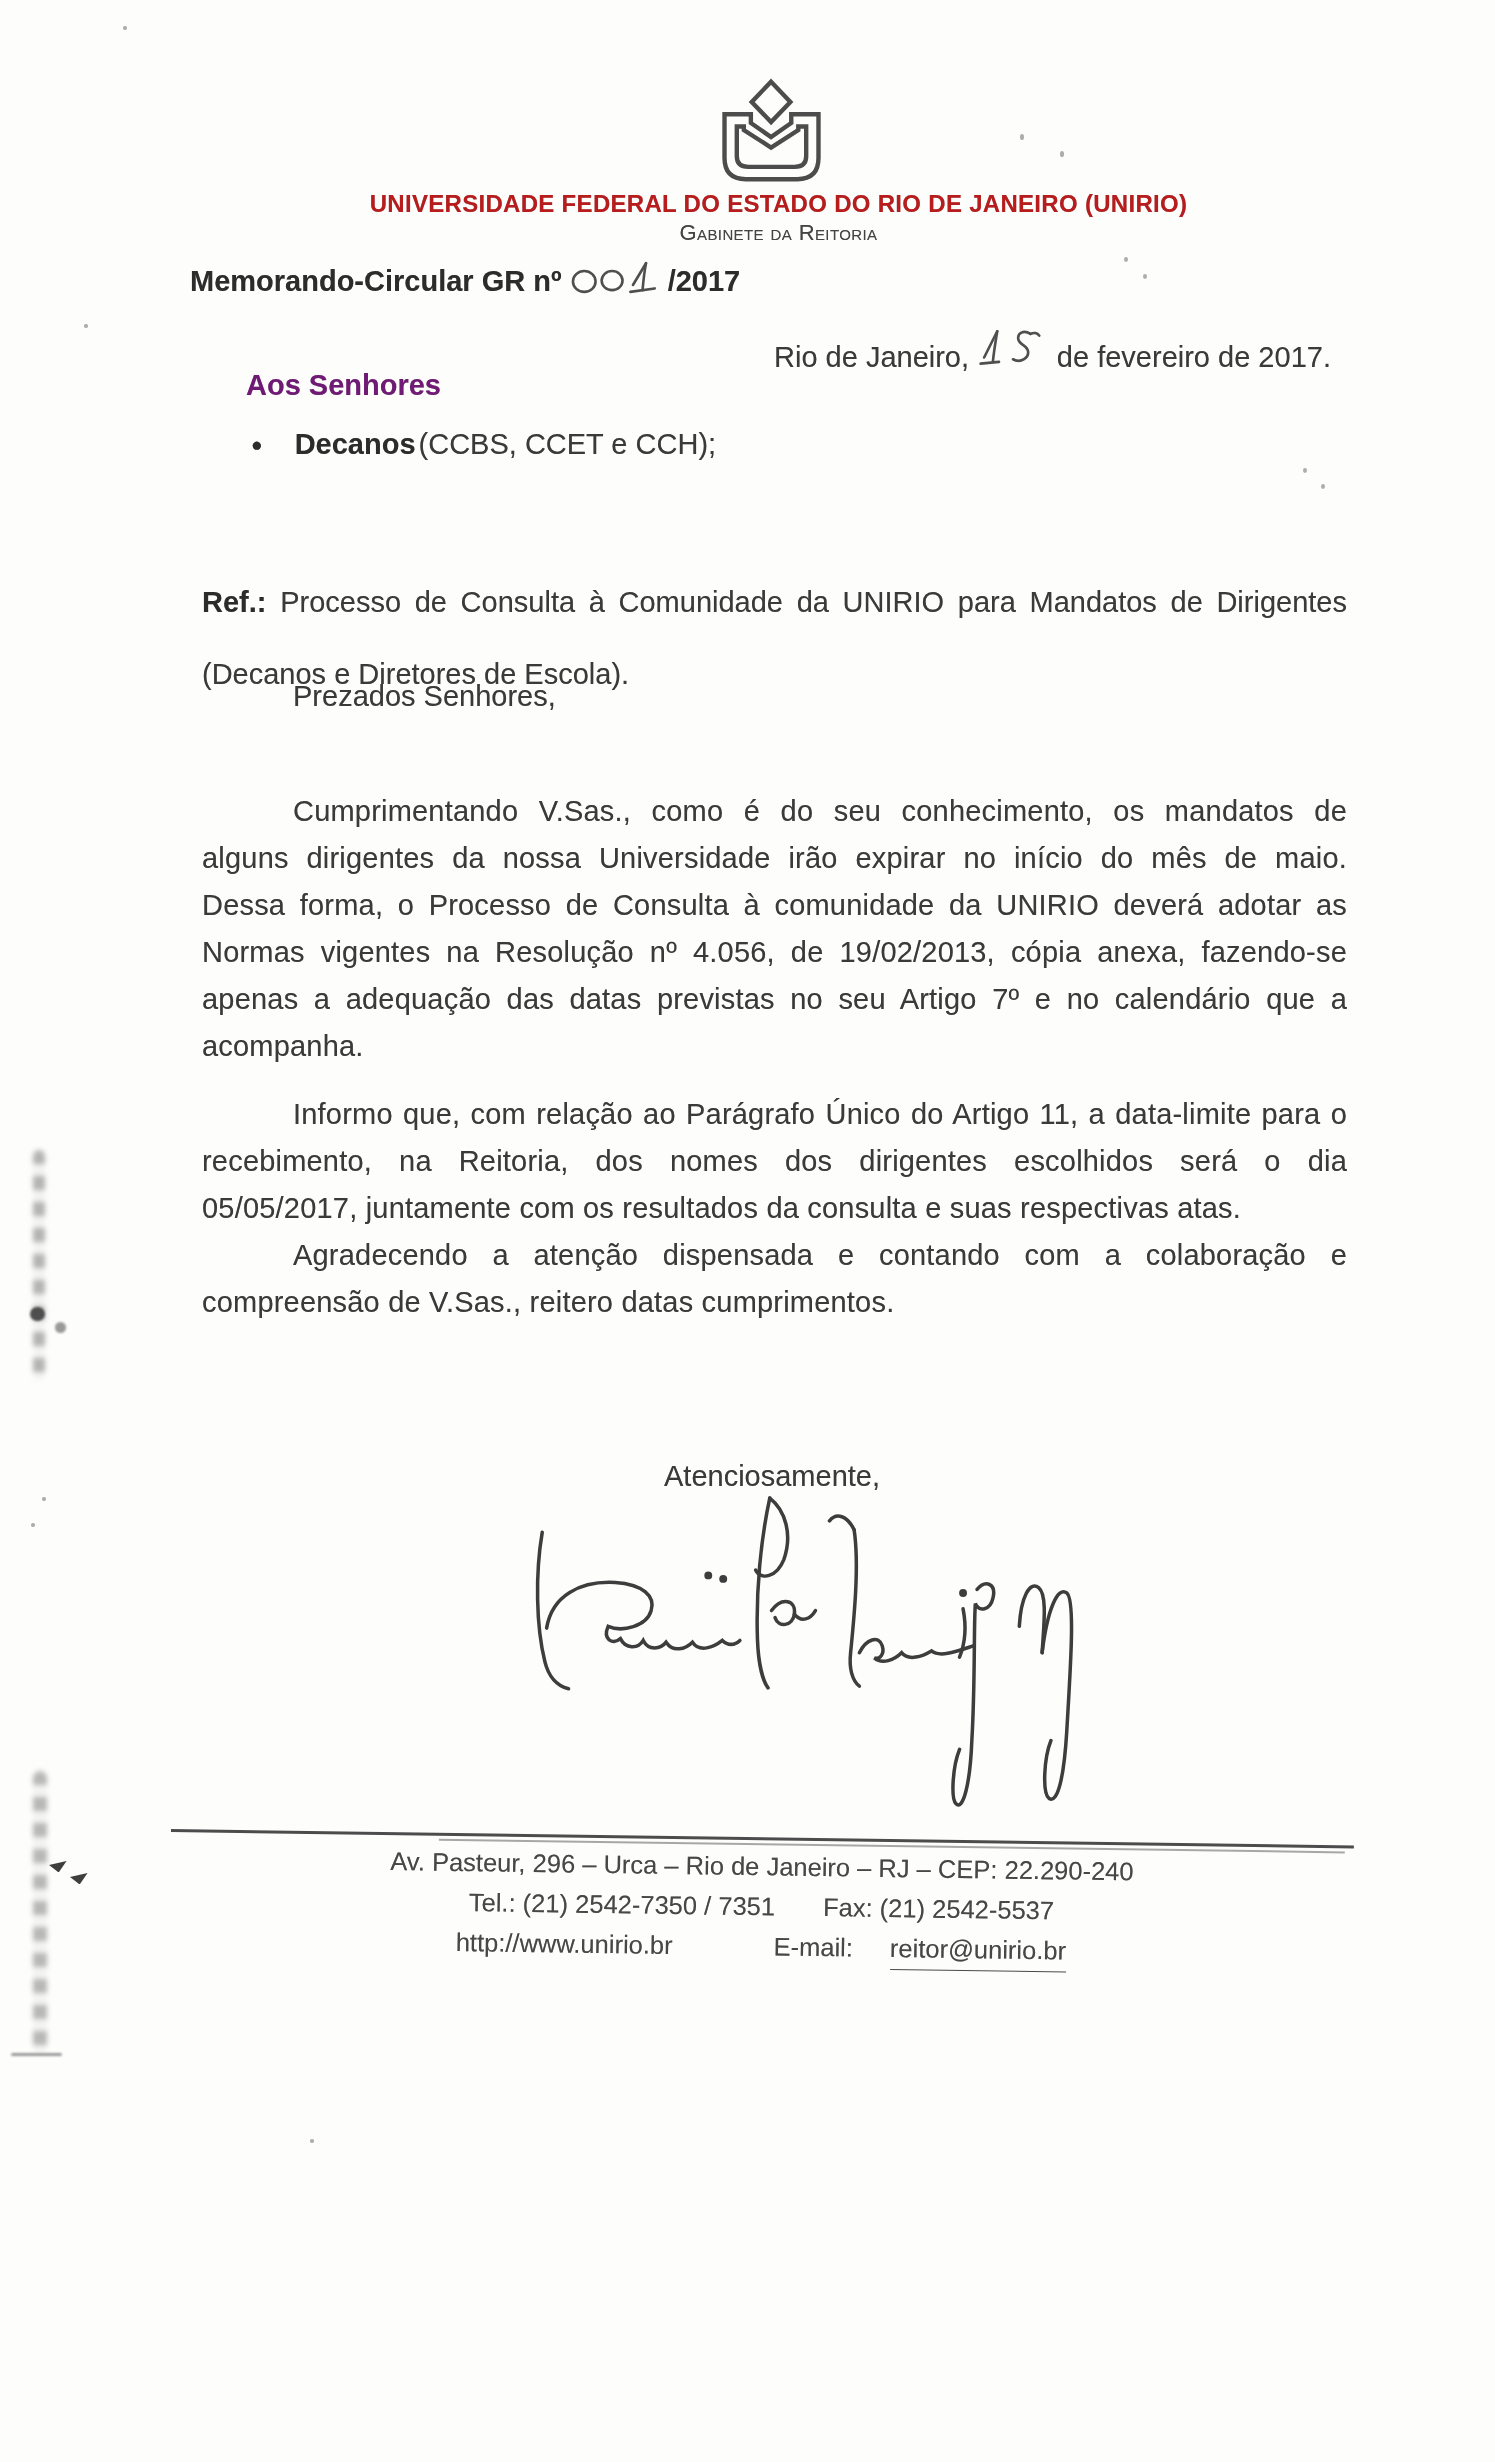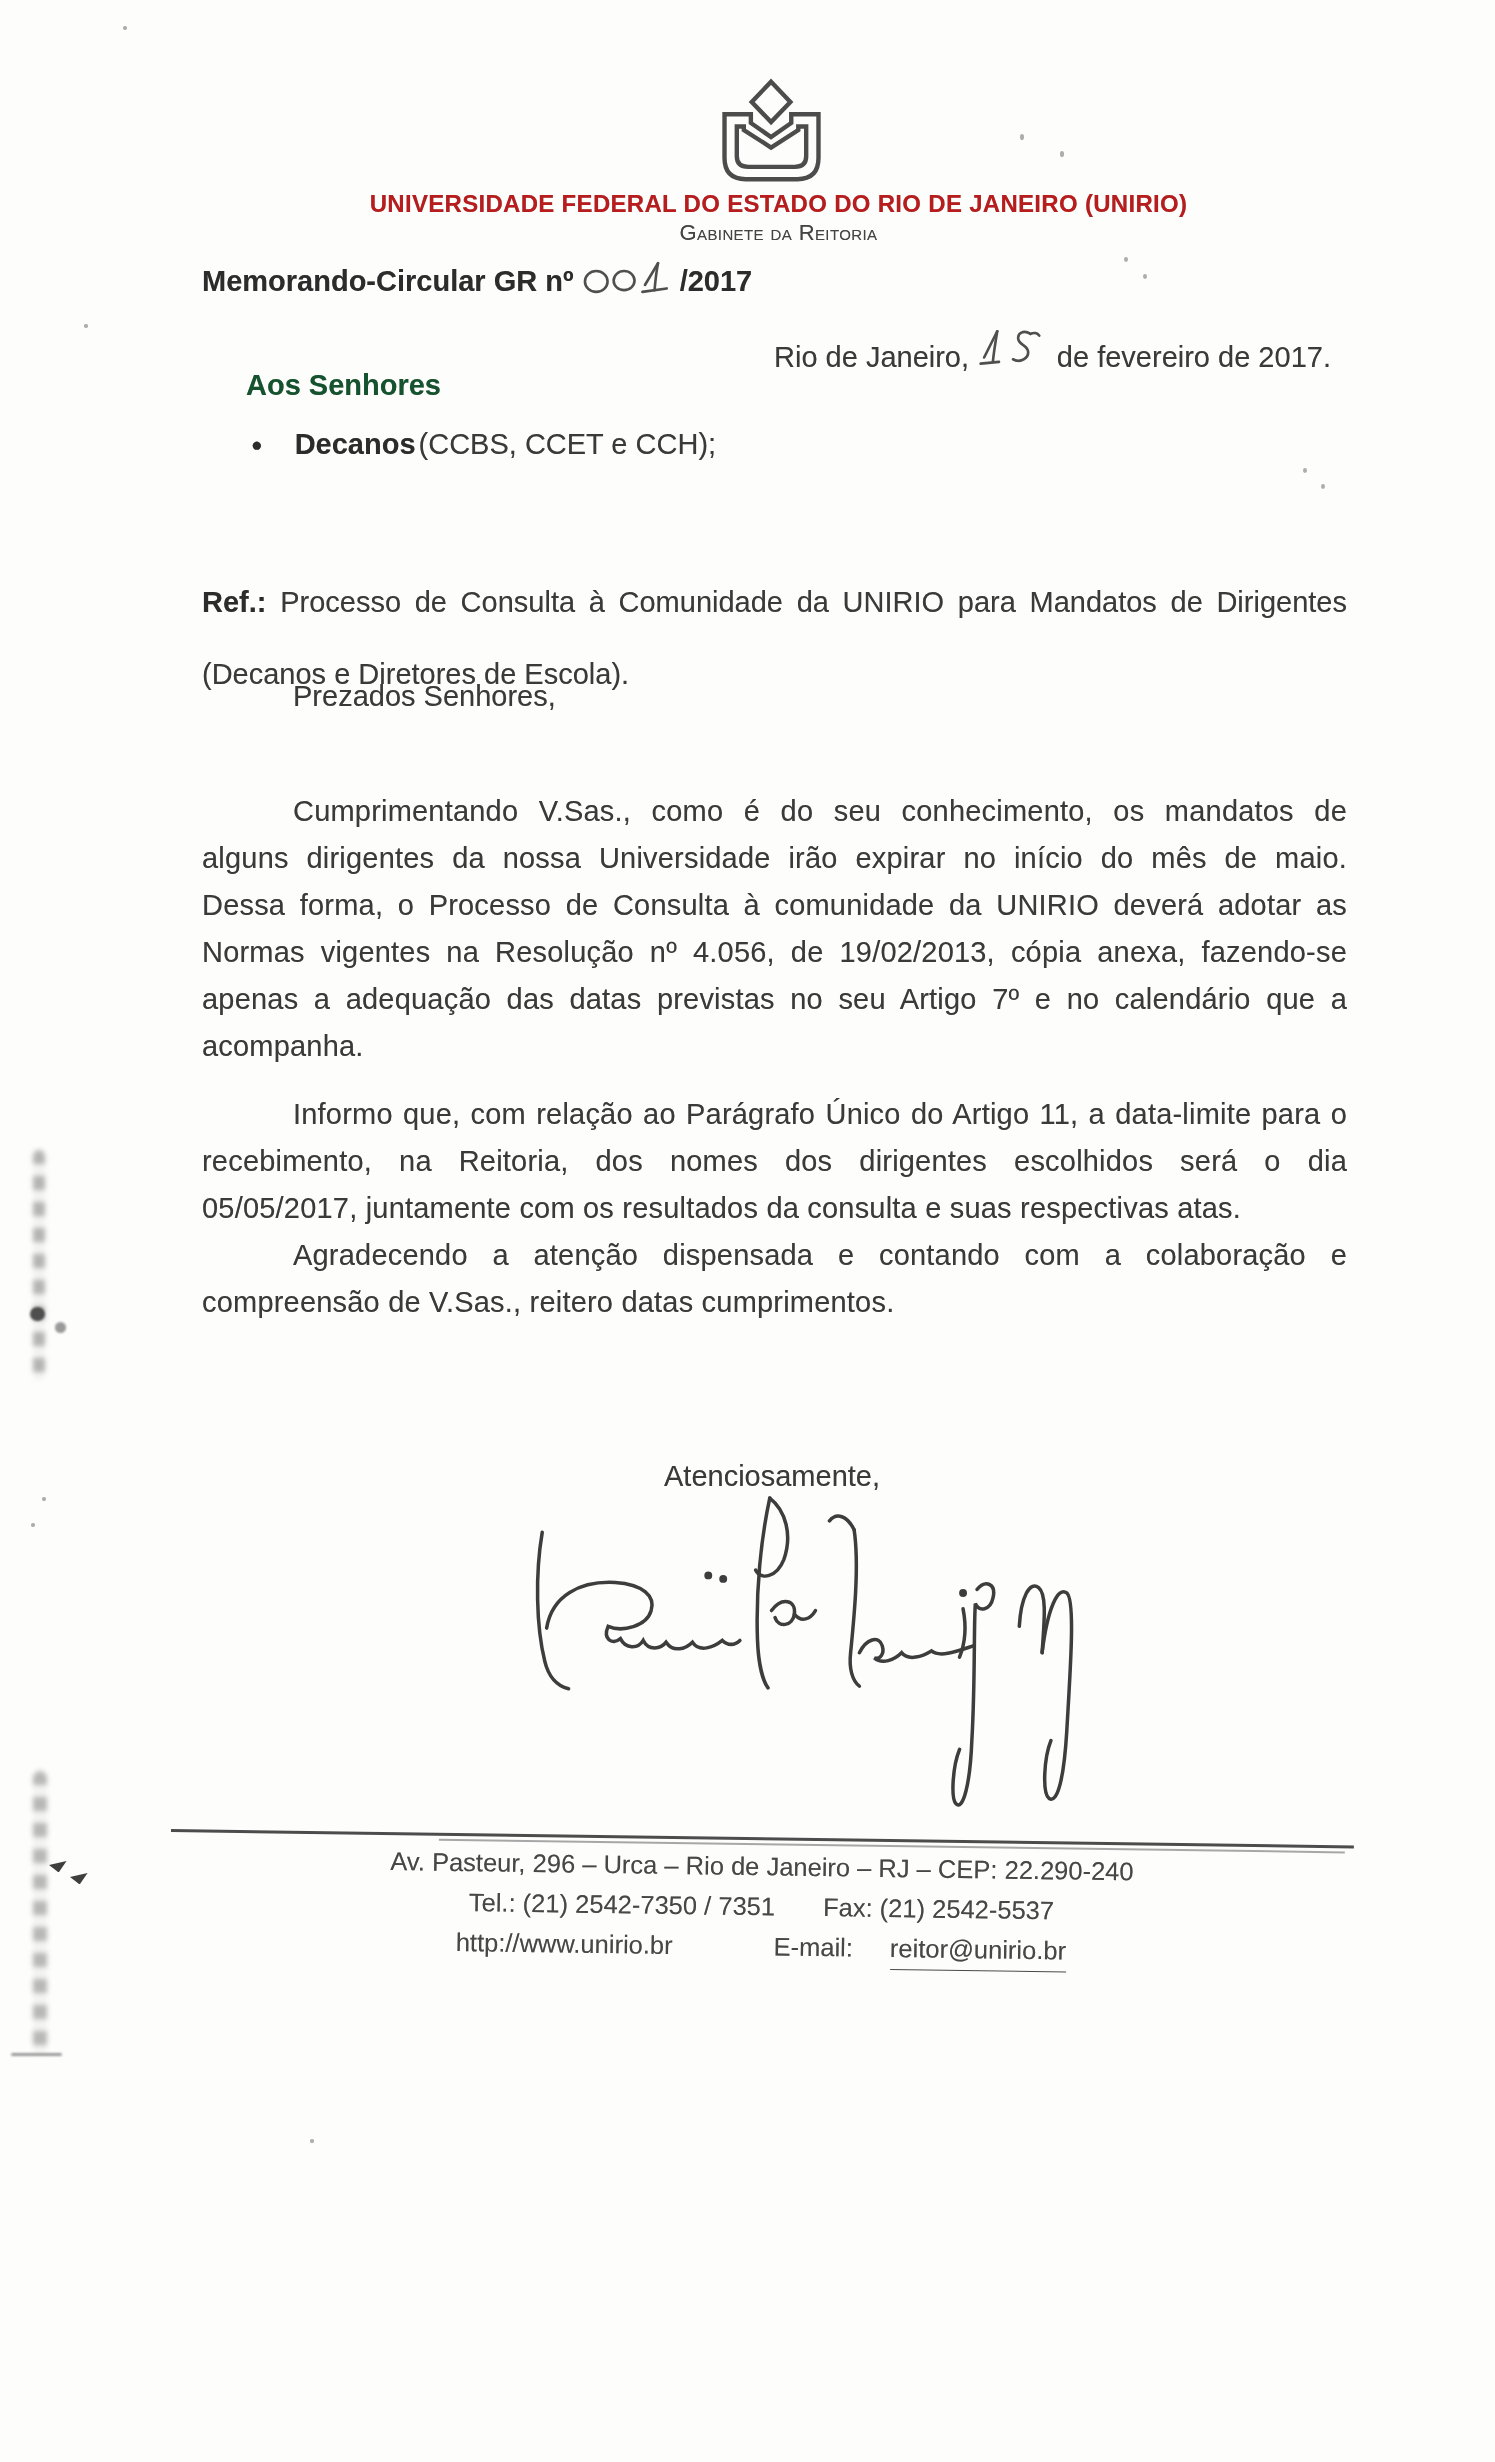--- a/index.html
+++ b/index.html
@@ -9,27 +9,27 @@
   .abs{position:absolute;}
 
   
   #logo{left:721px;top:77px;width:101px;height:106px;}
   #univ-line{left:207px;top:190px;width:1143px;text-align:center;font-size:24px;font-weight:bold;
              color:#b91c1c;letter-spacing:0.3px;}
   #office-line{left:207px;top:220px;width:1143px;text-align:center;font-size:22px;color:#444;
                font-variant:small-caps;letter-spacing:0.4px;}
 
   
-  #memo-line{left:202px;top:258px;font-size:29px;font-weight:bold;color:#2c2c2c;display:flex;align-items:flex-end;}
+  #memo-line{left:190px;top:258px;font-size:29px;font-weight:bold;color:#2c2c2c;display:flex;align-items:flex-end;}
   #memo-line .hand{margin:0 5.3px 0 8.8px;}
   #date-line{left:774px;top:324px;font-size:29px;display:flex;align-items:flex-end;}
   #date-line .hand{margin:0 16px 3.5px 8.8px;}
 
   
-  #recipients-heading{left:246px;top:369px;font-size:29px;font-weight:bold;color:#14532d;}
+  #recipients-heading{left:246px;top:369px;font-size:29px;font-weight:bold;color:#701a75;}
   #recipient-item{left:251px;top:428px;font-size:29px;display:flex;align-items:center;}
   #recipient-item .bullet{font-size:19.3px;margin-right:32px;color:#2c2c2c;}
   #recipient-item b{color:#2c2c2c;margin-right:3px;}
 
   
   #reference{left:202px;top:552px;width:1145px;font-size:29px;}
   #reference .rline{line-height:43px;margin-top:29px;}
   #reference .rline.j{text-align:justify;text-align-last:justify;}
   #reference b{color:#2c2c2c;}
 

